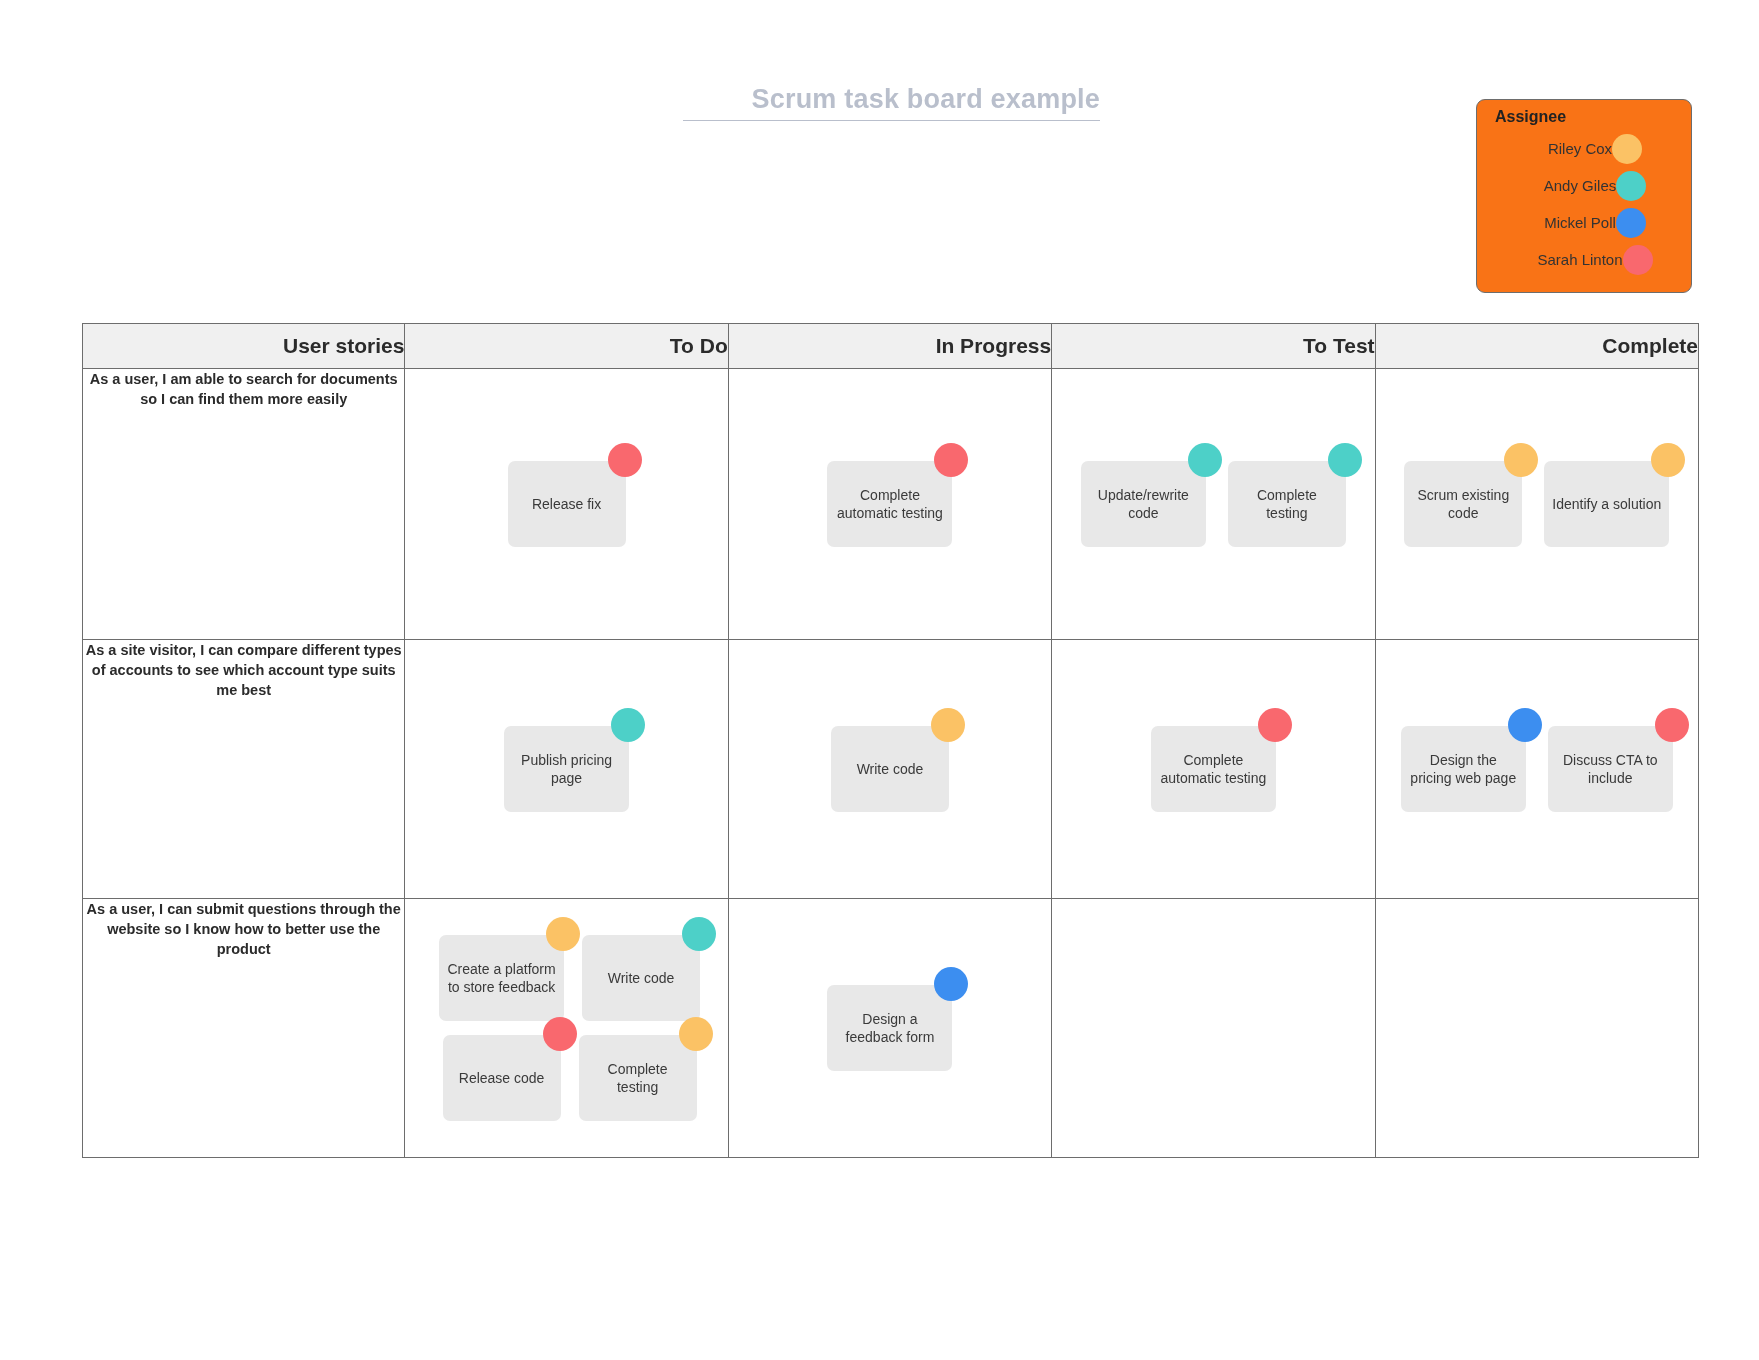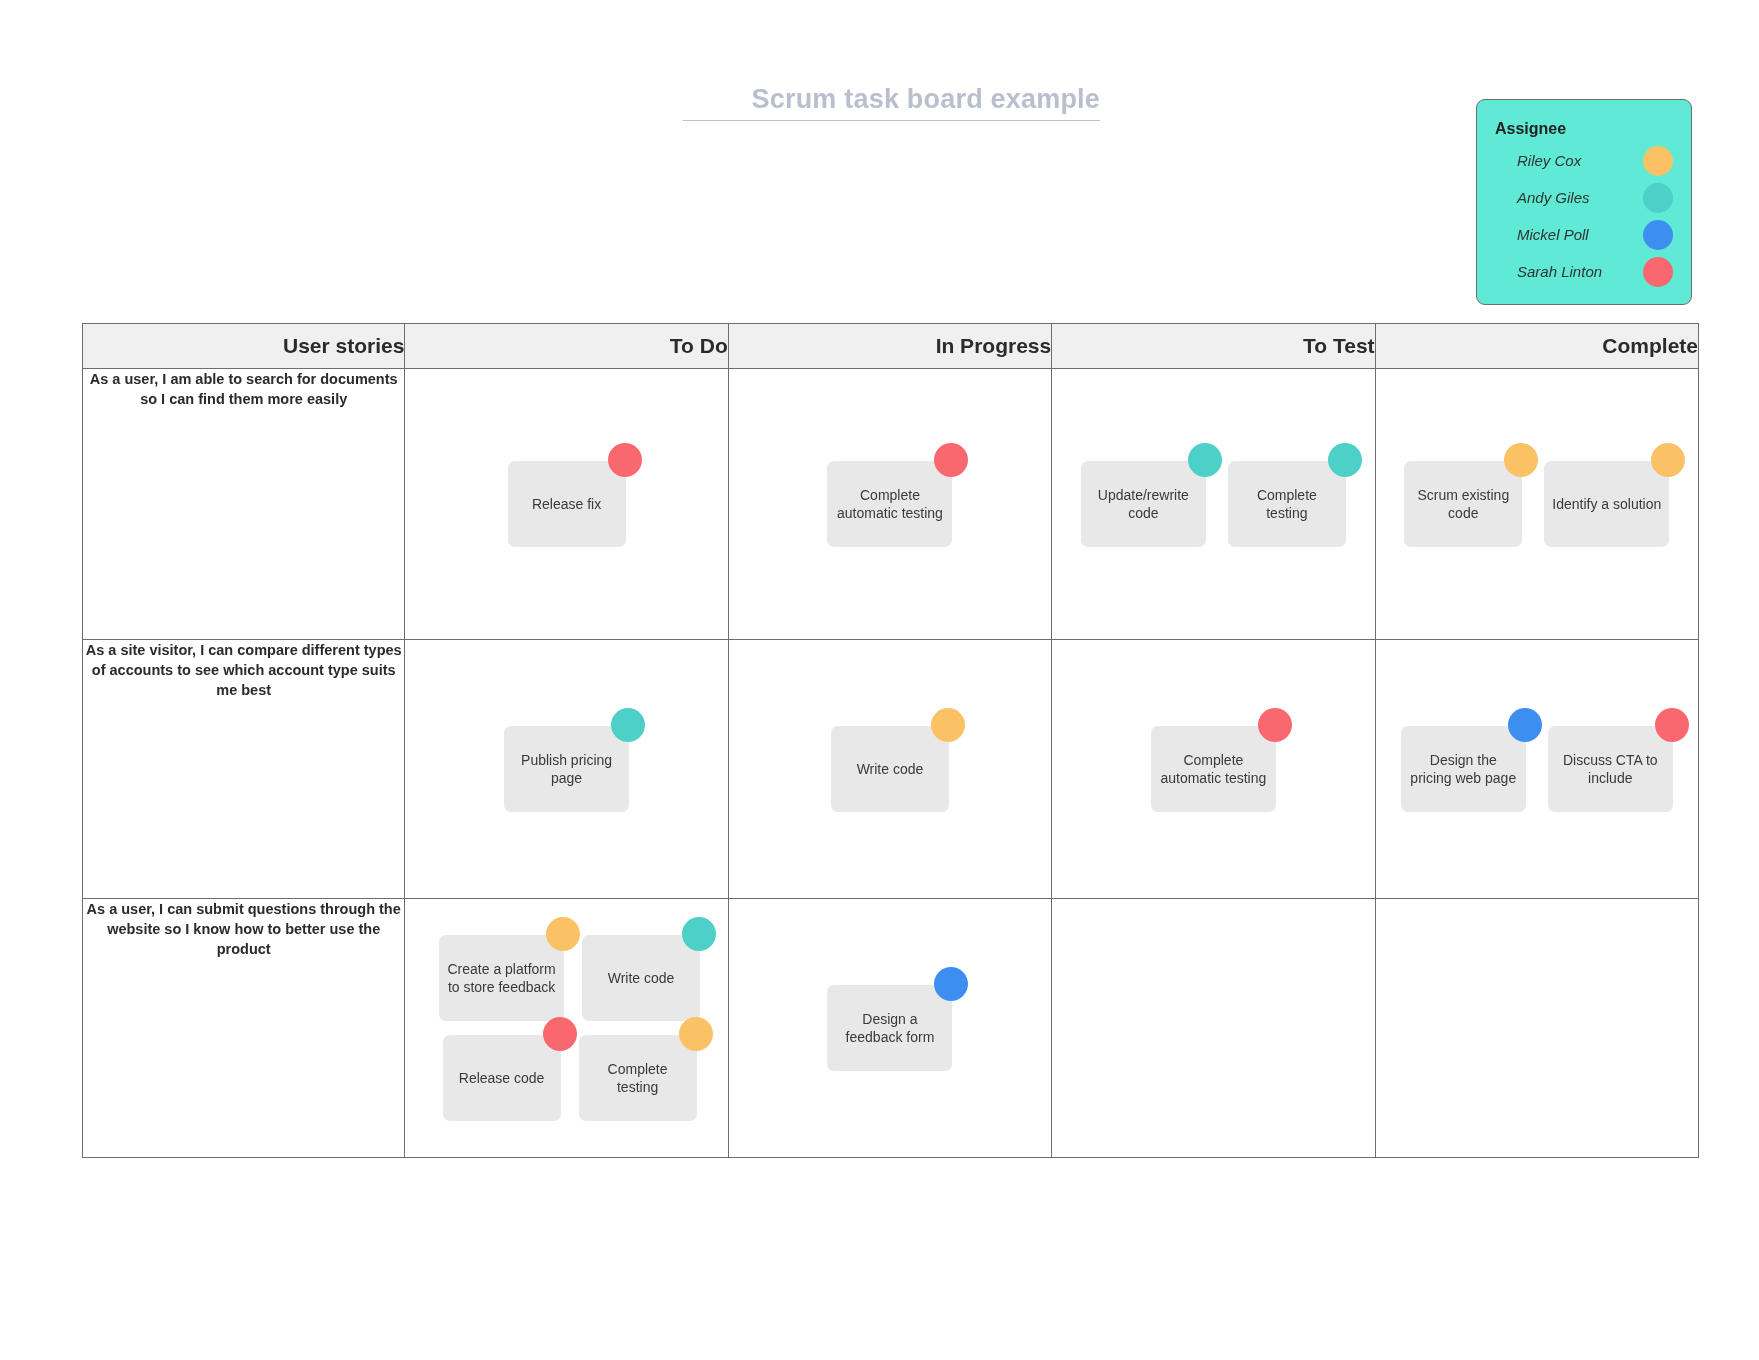--- a/index.html
+++ b/index.html
@@ -41,35 +41,34 @@
 
   
   .legend {
     position: absolute;
     left: 1476px;
     top: 99px;
     width: 216px;
     box-sizing: border-box;
     border: 1px solid #6d6d6d;
     border-radius: 9px;
-    background: #5eead4;
-    padding: 20px 18px 14px 18px;
+    background: #f97316;
+    padding: 8px 18px 14px 18px;
   }
   .legend-title {
     font-size: 16px;
     font-weight: bold;
     color: #222;
     margin: 0 0 4px 0;
   }
   .legend-row {
     display: flex;
     align-items: center;
-    justify-content: space-between;
+    justify-content: center;
     height: 37px;
-    font-style: italic;
   }
   .legend-name {
     font-size: 15px;
     color: #333;
     padding-left: 22px;
   }
   .legend-dot {
     width: 30px;
     height: 30px;
     border-radius: 50%;

